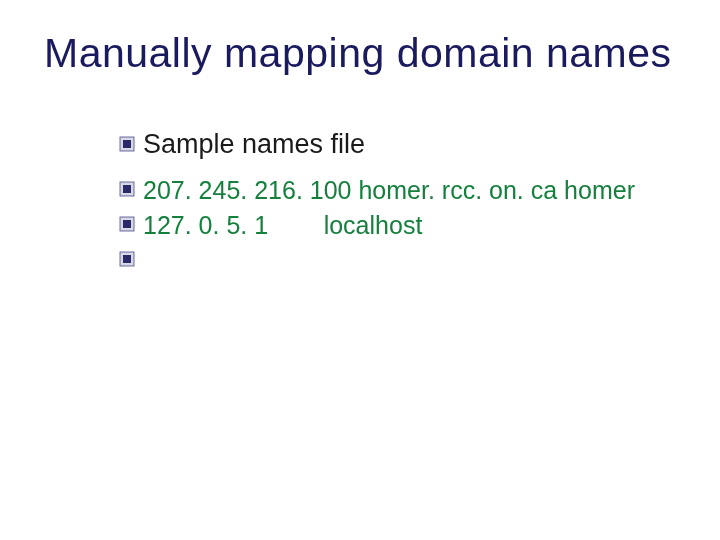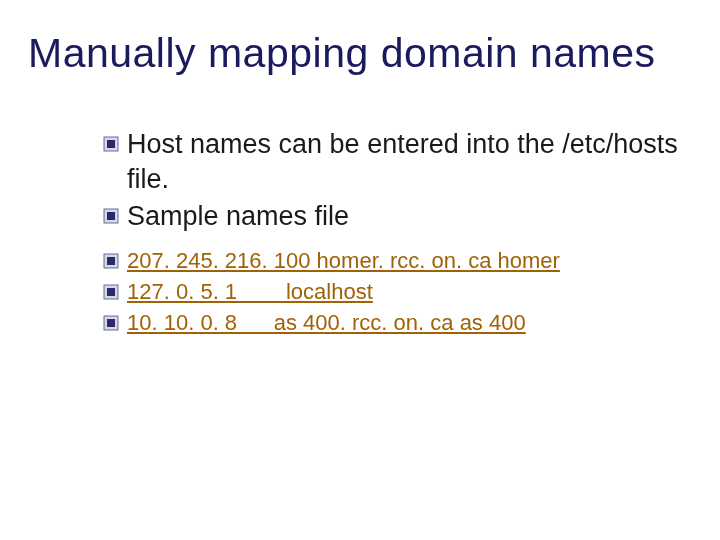--- a/index.html
+++ b/index.html
@@ -6,21 +6,21 @@
     body {
       width: 720px;
       height: 540px;
       background: #ffffff;
       font-family: Verdana, Geneva, sans-serif;
       overflow: hidden;
     }
     .slide {
       width: 100%;
       height: 100%;
-      padding: 30px 28px;
+      padding: 30px 44px;
     }
     .title {
       font-size: 41px;
       color: #1a1a5e;
       font-weight: normal;
       margin-bottom: 50px;
       letter-spacing: 0.5px;
     }
     .content {
       padding-left: 75px;
@@ -39,47 +39,37 @@
     }
     .bullet-lg {
       margin-top: 9px;
     }
     .text-lg {
       font-size: 27px;
       color: #1a1a1a;
       line-height: 1.3;
     }
     .text-sm {
-      font-size: 22px;
-      color: #a16207;
+      font-size: 25px;
+      color: #15803d;
       line-height: 1.35;
       white-space: pre;
-      text-decoration: underline;
     }
     .item-lg { margin-bottom: 2px; }
     .item-sm { margin-bottom: 1px; }
     .spacer { height: 10px; }
   </style>
 </head>
 <body>
 
 <div class="slide">
   <h1 class="title">Manually mapping domain names</h1>
 
   <div class="content">
 
-    <div class="item item-lg">
-      <span class="bullet bullet-lg">
-        <svg viewBox="0 0 16 16" width="16" height="16">
-          <rect x="1" y="1" width="14" height="14" fill="#d9d9e6" stroke="#4a4a8a" stroke-width="0.8"></rect>
-          <rect x="4" y="4" width="8" height="8" fill="#2a2a6a"></rect>
-        </svg>
-      </span>
-      <span class="text-lg">Host names can be entered into the /etc/hosts file.</span>
-    </div>
 
     <div class="item item-lg">
       <span class="bullet bullet-lg">
         <svg viewBox="0 0 16 16" width="16" height="16">
           <rect x="1" y="1" width="14" height="14" fill="#d9d9e6" stroke="#4a4a8a" stroke-width="0.8"></rect>
           <rect x="4" y="4" width="8" height="8" fill="#2a2a6a"></rect>
         </svg>
       </span>
       <span class="text-lg">Sample names file</span>
     </div>
@@ -106,17 +96,16 @@
       <span class="text-sm">127. 0. 5. 1        localhost</span>
     </div>
 
     <div class="item item-sm">
       <span class="bullet">
         <svg viewBox="0 0 16 16" width="16" height="16">
           <rect x="1" y="1" width="14" height="14" fill="#d9d9e6" stroke="#4a4a8a" stroke-width="0.8"></rect>
           <rect x="4" y="4" width="8" height="8" fill="#2a2a6a"></rect>
         </svg>
       </span>
-      <span class="text-sm">10. 10. 0. 8      as 400. rcc. on. ca as 400</span>
     </div>
 
   </div>
 </div>
 
 </body></html>

